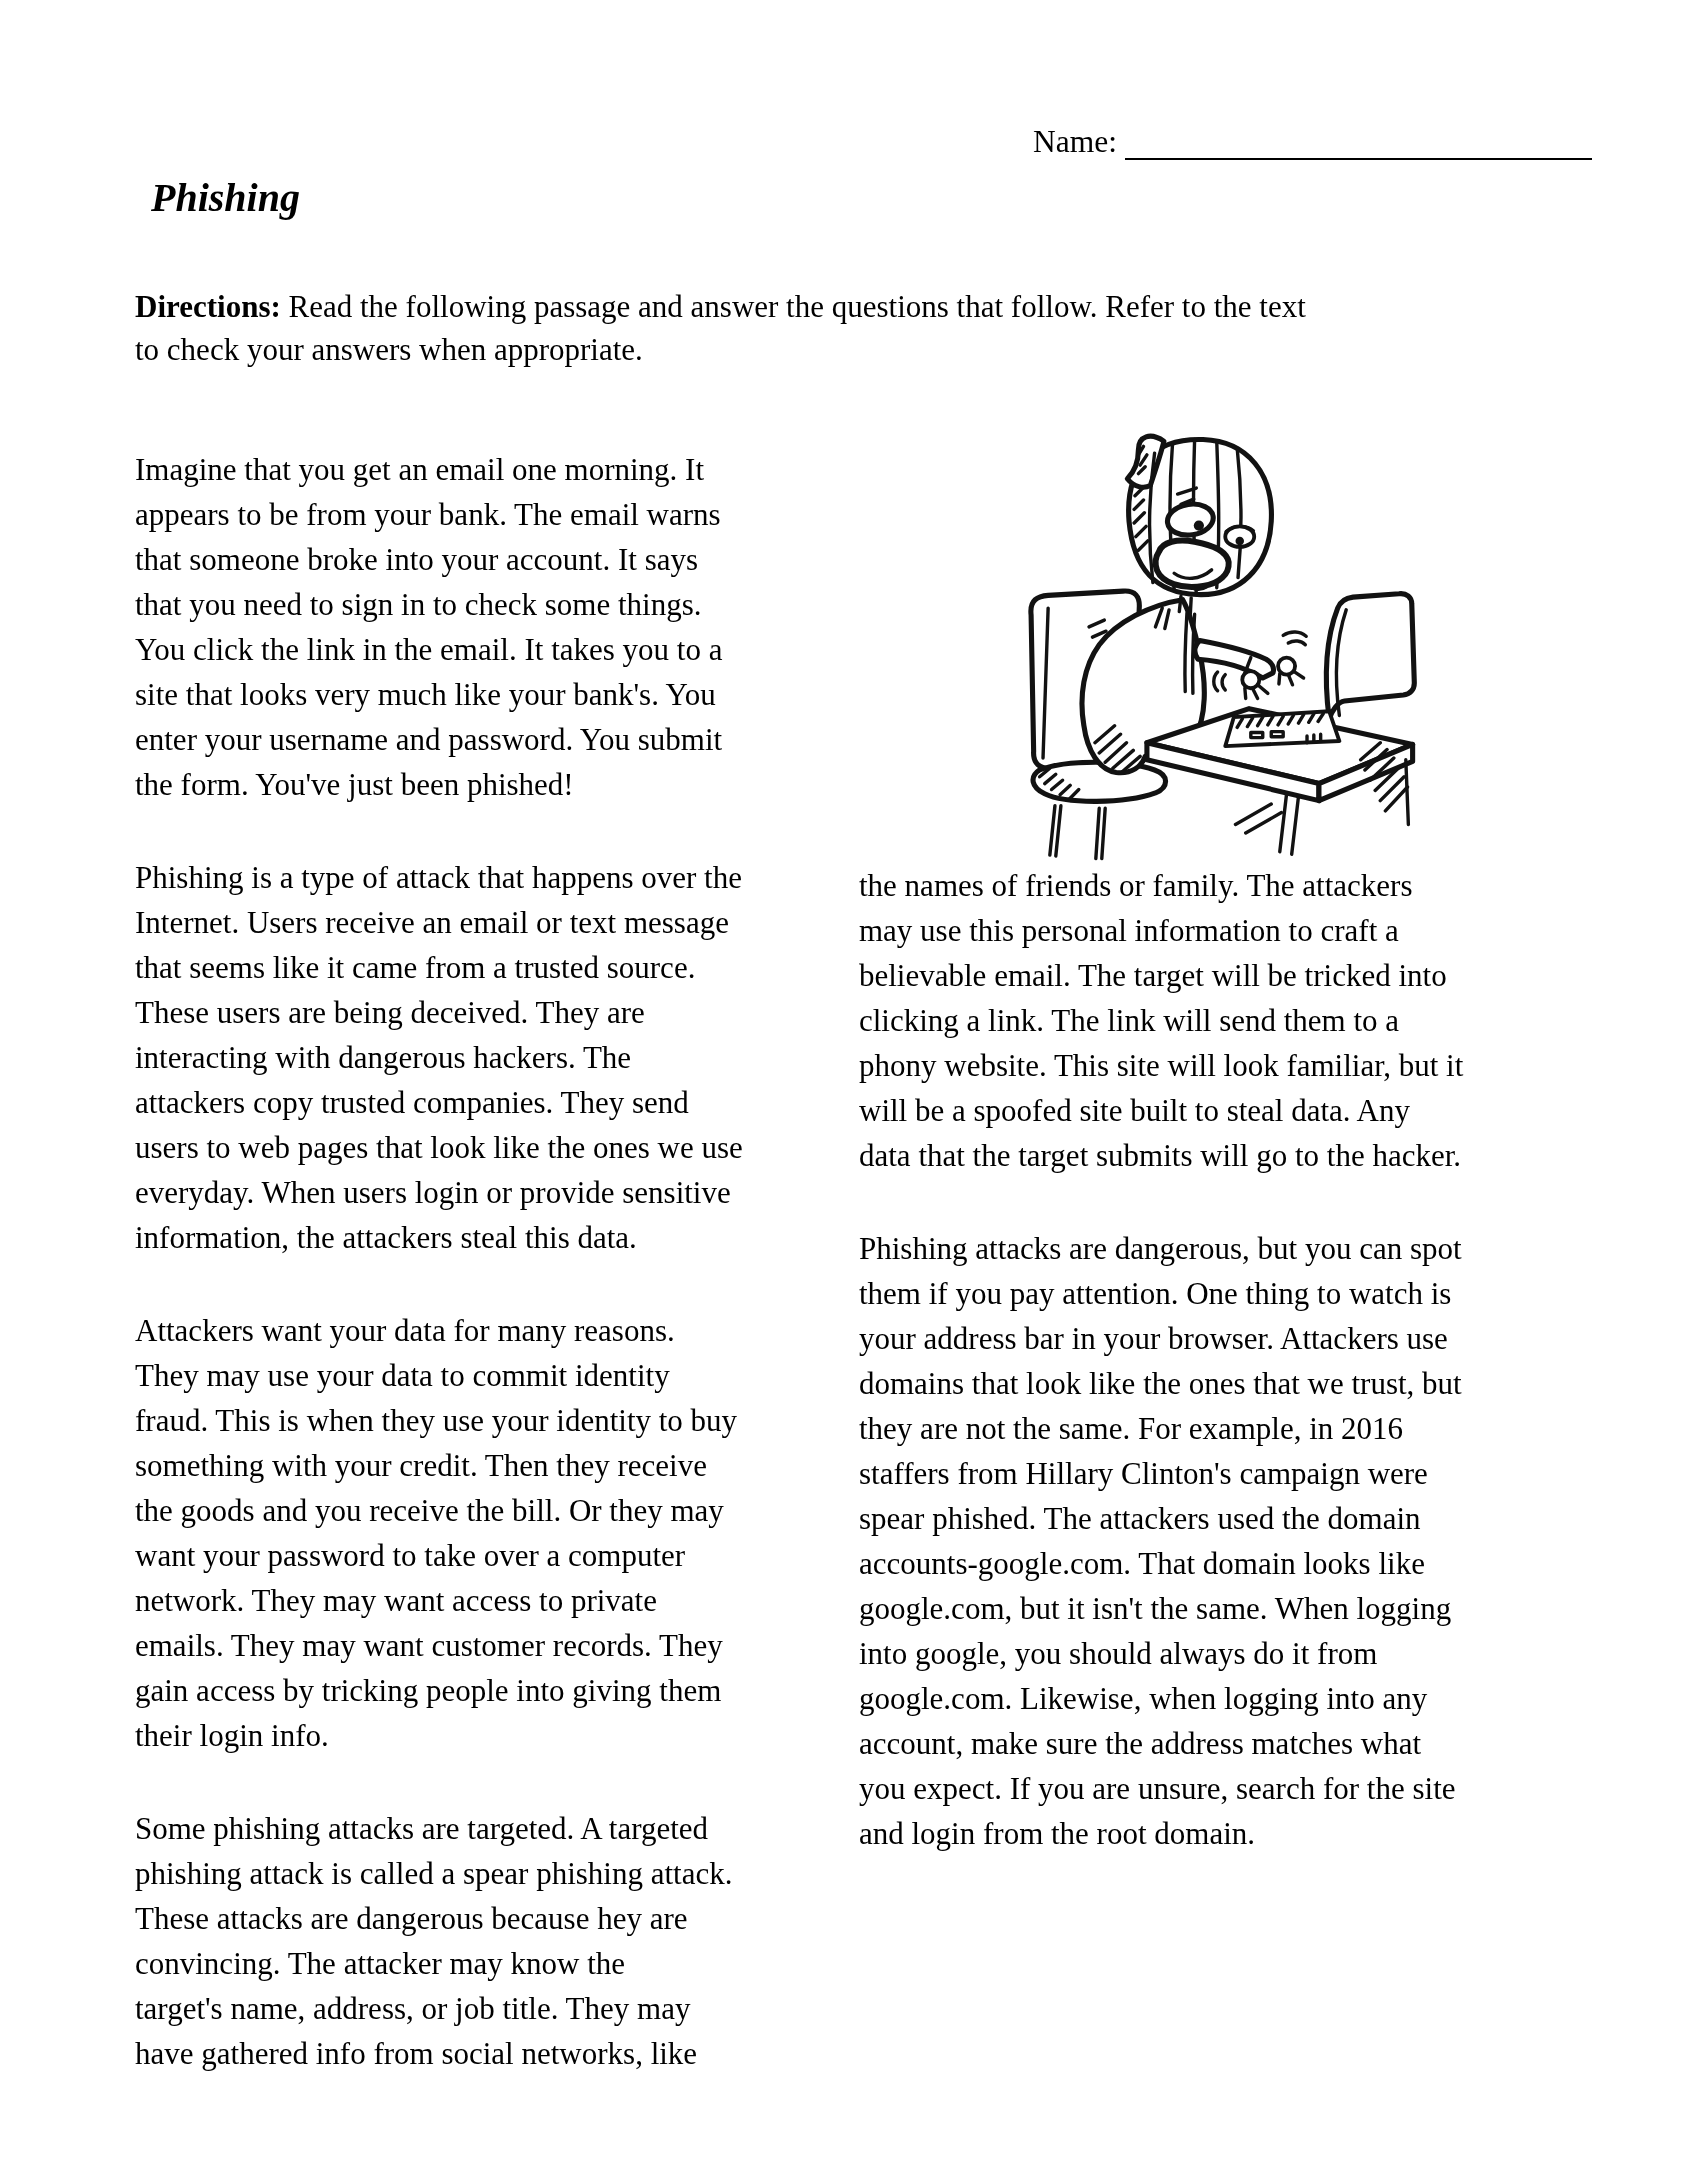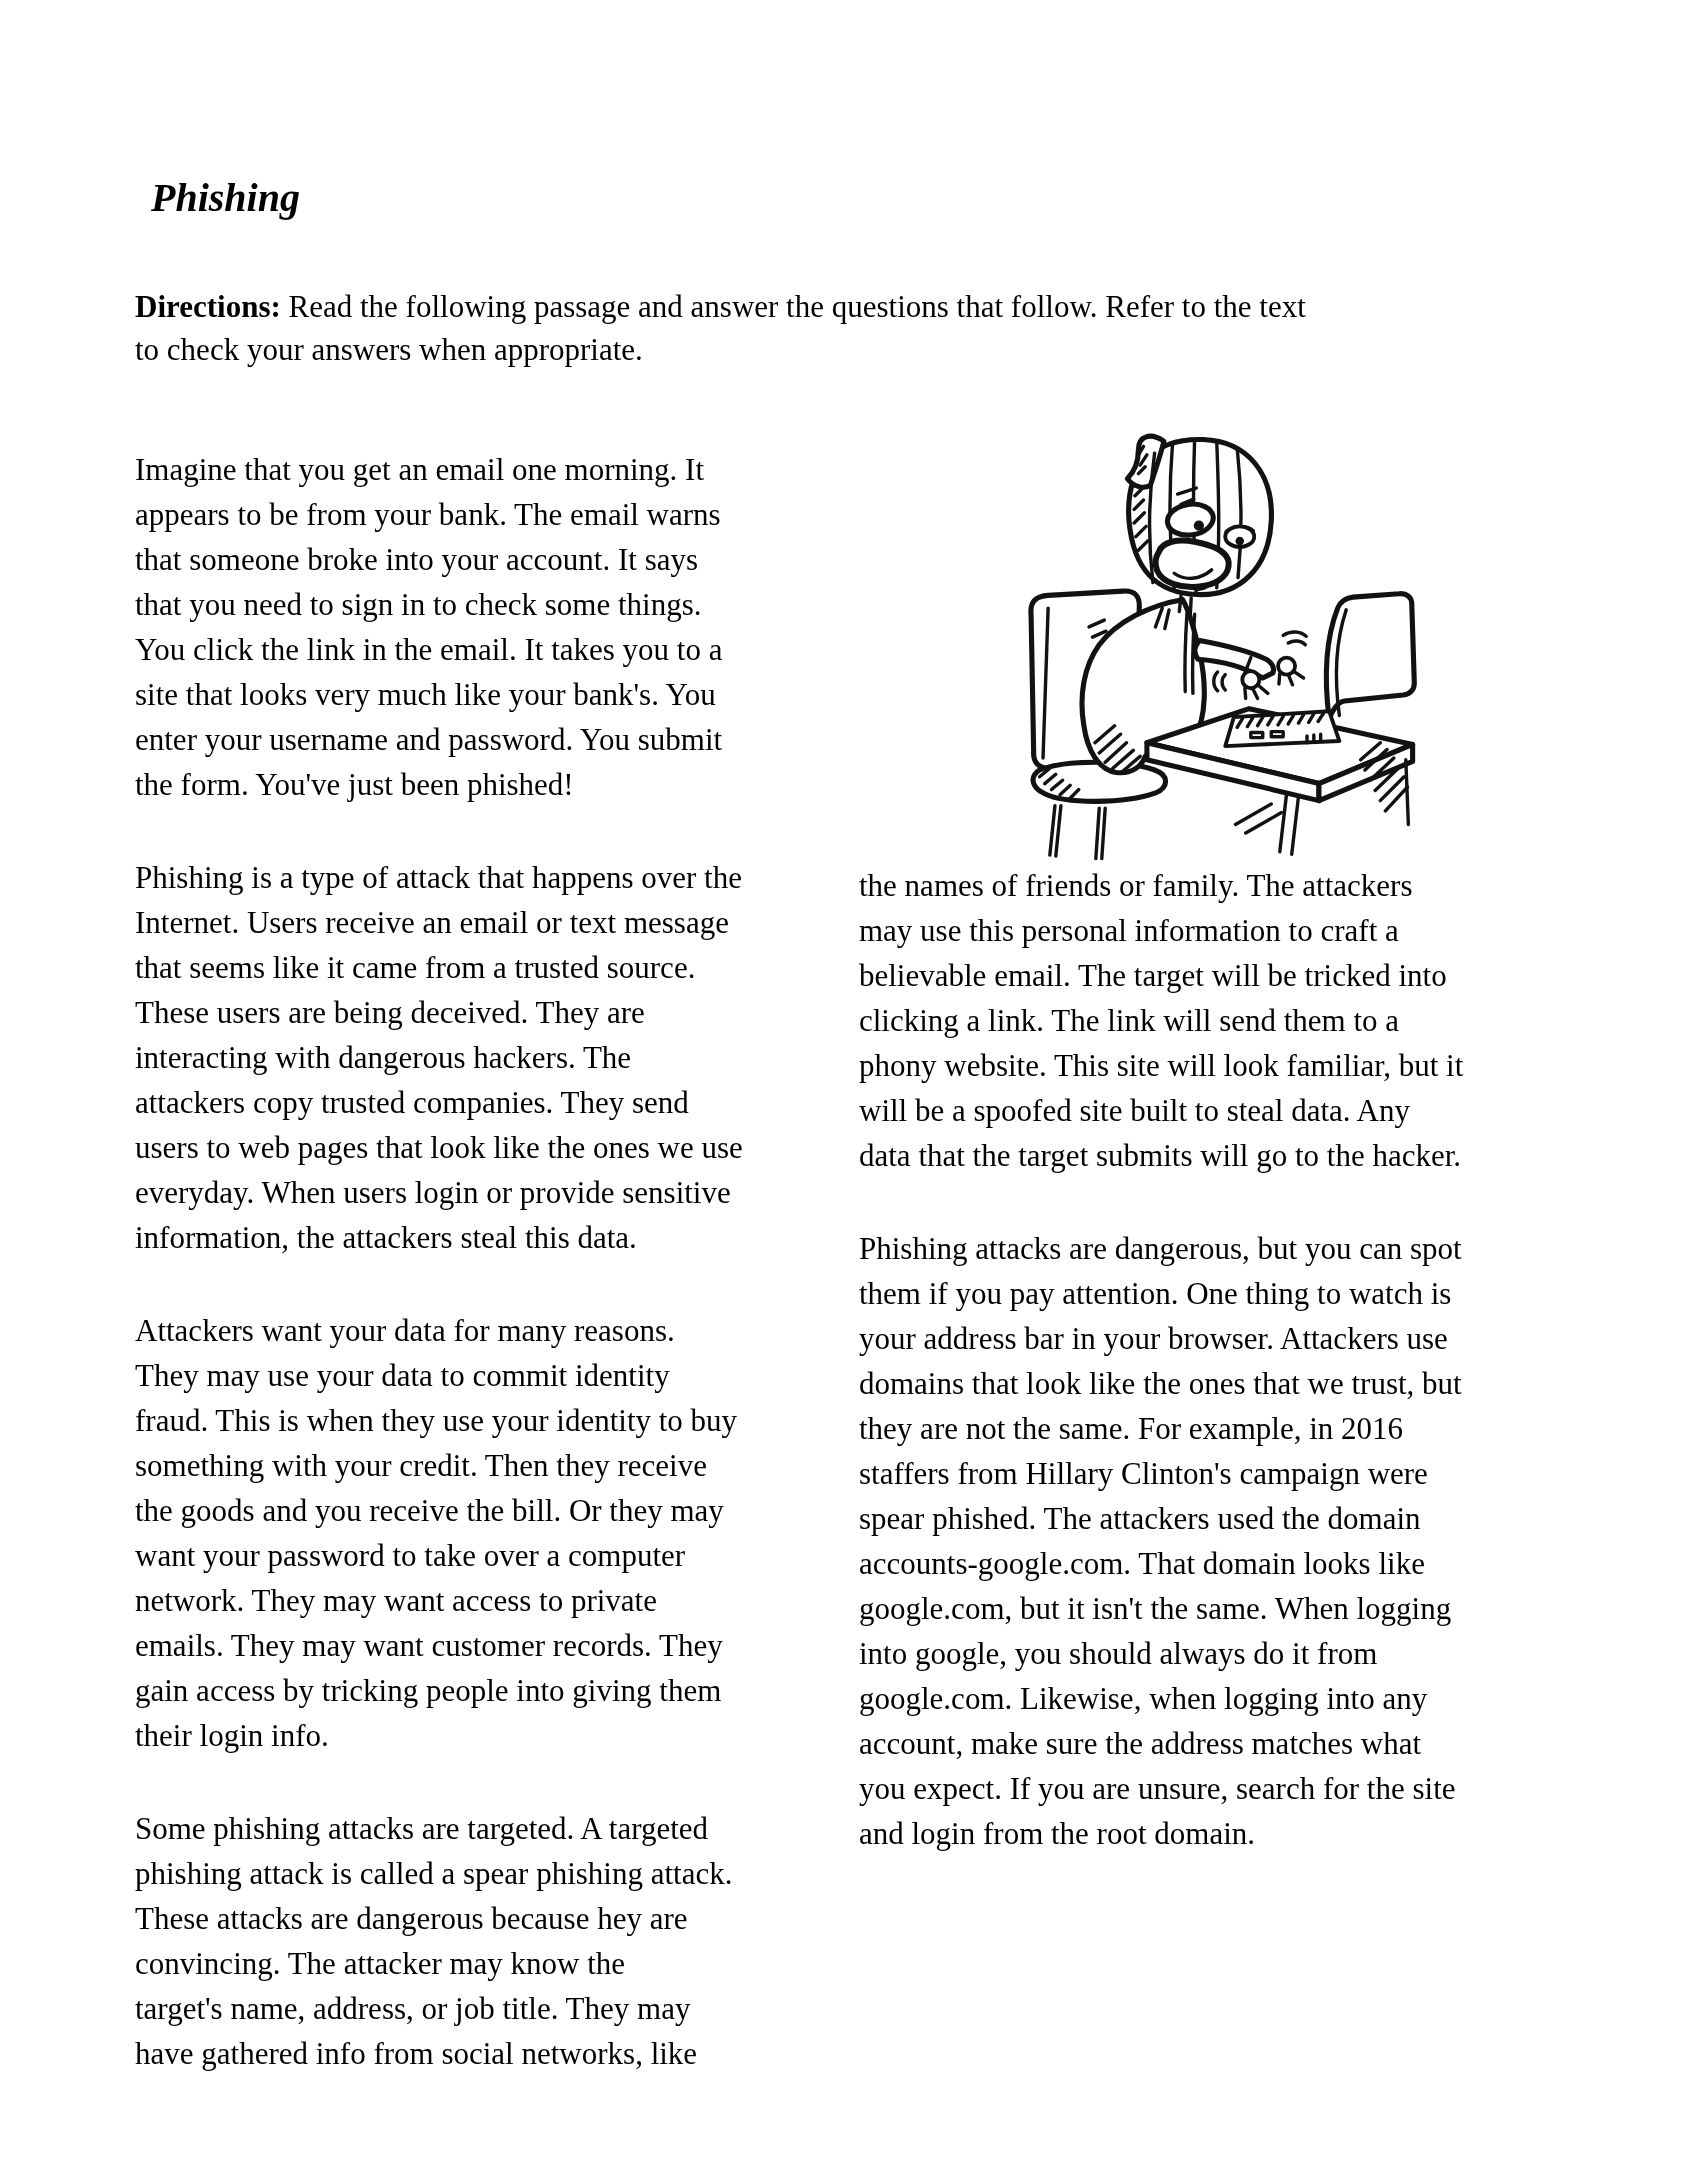--- a/index.html
+++ b/index.html
@@ -38,20 +38,24 @@
   .ln-thin{ fill:none; stroke:#121212; stroke-width:4; stroke-linecap:round; stroke-linejoin:round; }
   .fill{ fill:#ffffff; stroke:#121212; stroke-width:6; stroke-linecap:round; stroke-linejoin:round; }
   .fill-thin{ fill:#ffffff; stroke:#121212; stroke-width:4.5; stroke-linecap:round; stroke-linejoin:round; }
   .solid{ fill:#121212; stroke:none; }
 </style>
 </head>
 <body>
 
 <div class="page">
 
+  <div class="name-block">
+    <span>Name:</span>
+    <span class="name-underline"></span>
+  </div>
 
   <div class="title-block">
     <h2>Phishing</h2>
   </div>
 
   <div class="directions"><span class="dir-label">Directions:</span><span class="pre"> Read the following passage and answer the questions that follow. Refer to the text
 to check your answers when appropriate.</span></div>
 
   <div class="illustration">
     <svg viewBox="0 0 620 560">

